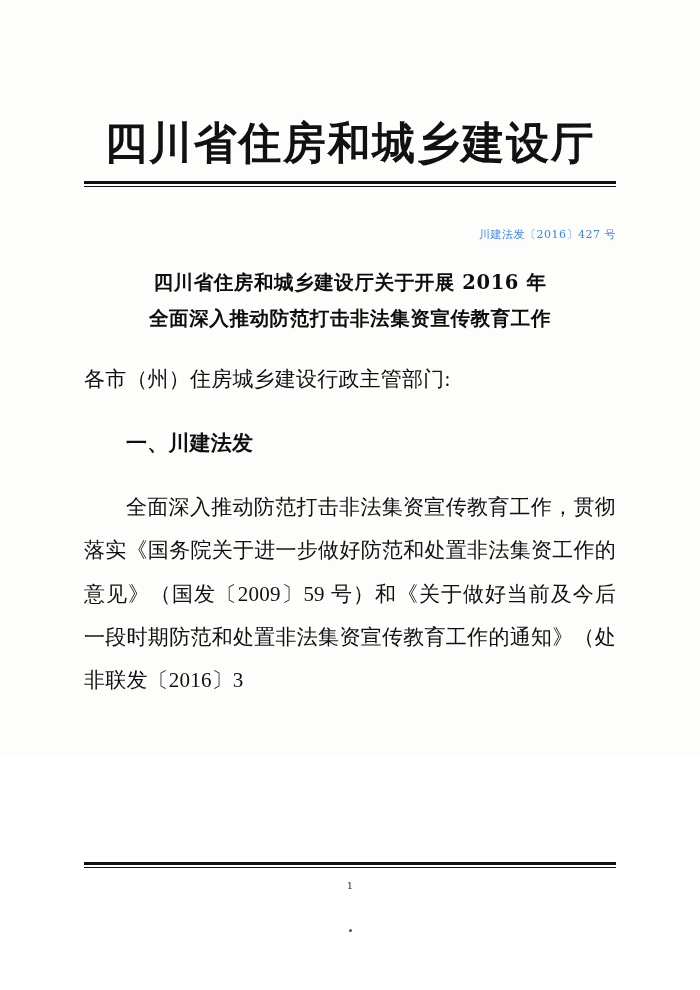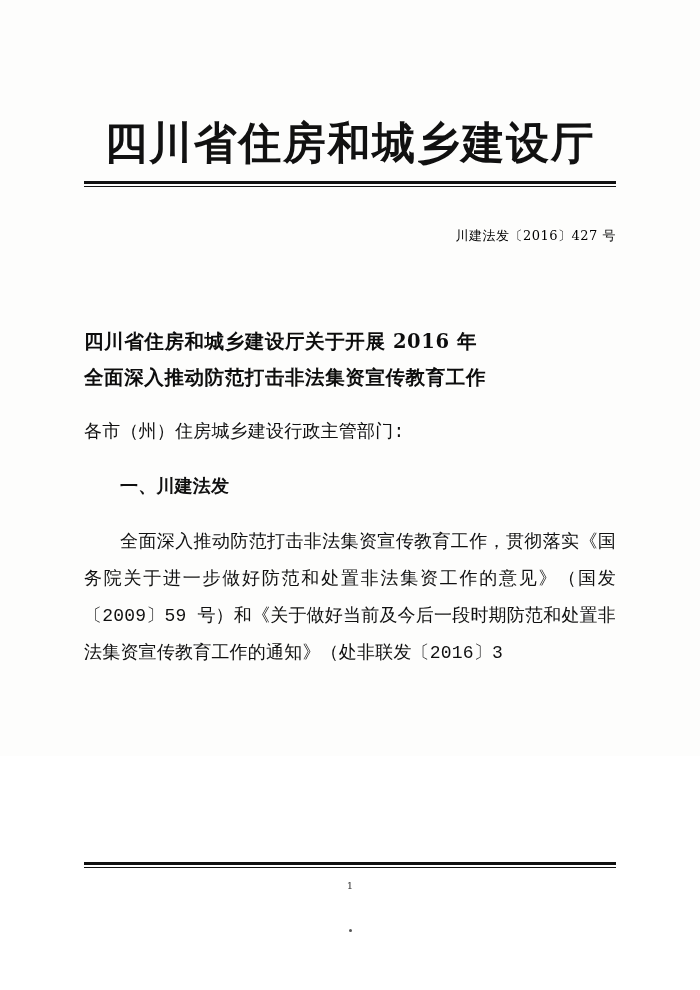--- a/index.html
+++ b/index.html
@@ -52,46 +52,46 @@
     margin-top: 2px;
     height: 1px;
     background: #111111;
   }
 
   
   .docnum-row {
     margin-top: 40px;
     text-align: right;
     font-family: "DejaVu Serif", serif;
-    font-size: 13px;
+    font-size: 11px;
     letter-spacing: 0.5px;
-    color: #000000;
+    color: #3b82f6;
   }
 
   
   .title-block {
-    margin-top: 79px;
-    text-align: left;
+    margin-top: 23px;
+    text-align: center;
     font-family: "DejaVu Serif", serif;
     font-weight: bold;
     font-size: 19.5px;
     line-height: 1.85;
     color: #0d0d0d;
     letter-spacing: 0.6px;
   }
   .title-line {
     display: block;
     white-space: nowrap;
   }
 
   
   .body-block {
     margin-top: 12px;
-    font-family: Liberation Mono, monospace;
-    font-size: 18px;
+    font-family: Liberation Serif, serif;
+    font-size: 21px;
     line-height: 2.06;
     color: #101010;
     letter-spacing: 0.2px;
   }
   .p-flush {
     text-align: justify;
     text-justify: inter-ideograph;
   }
   .p-indent {
     text-indent: 2em;

